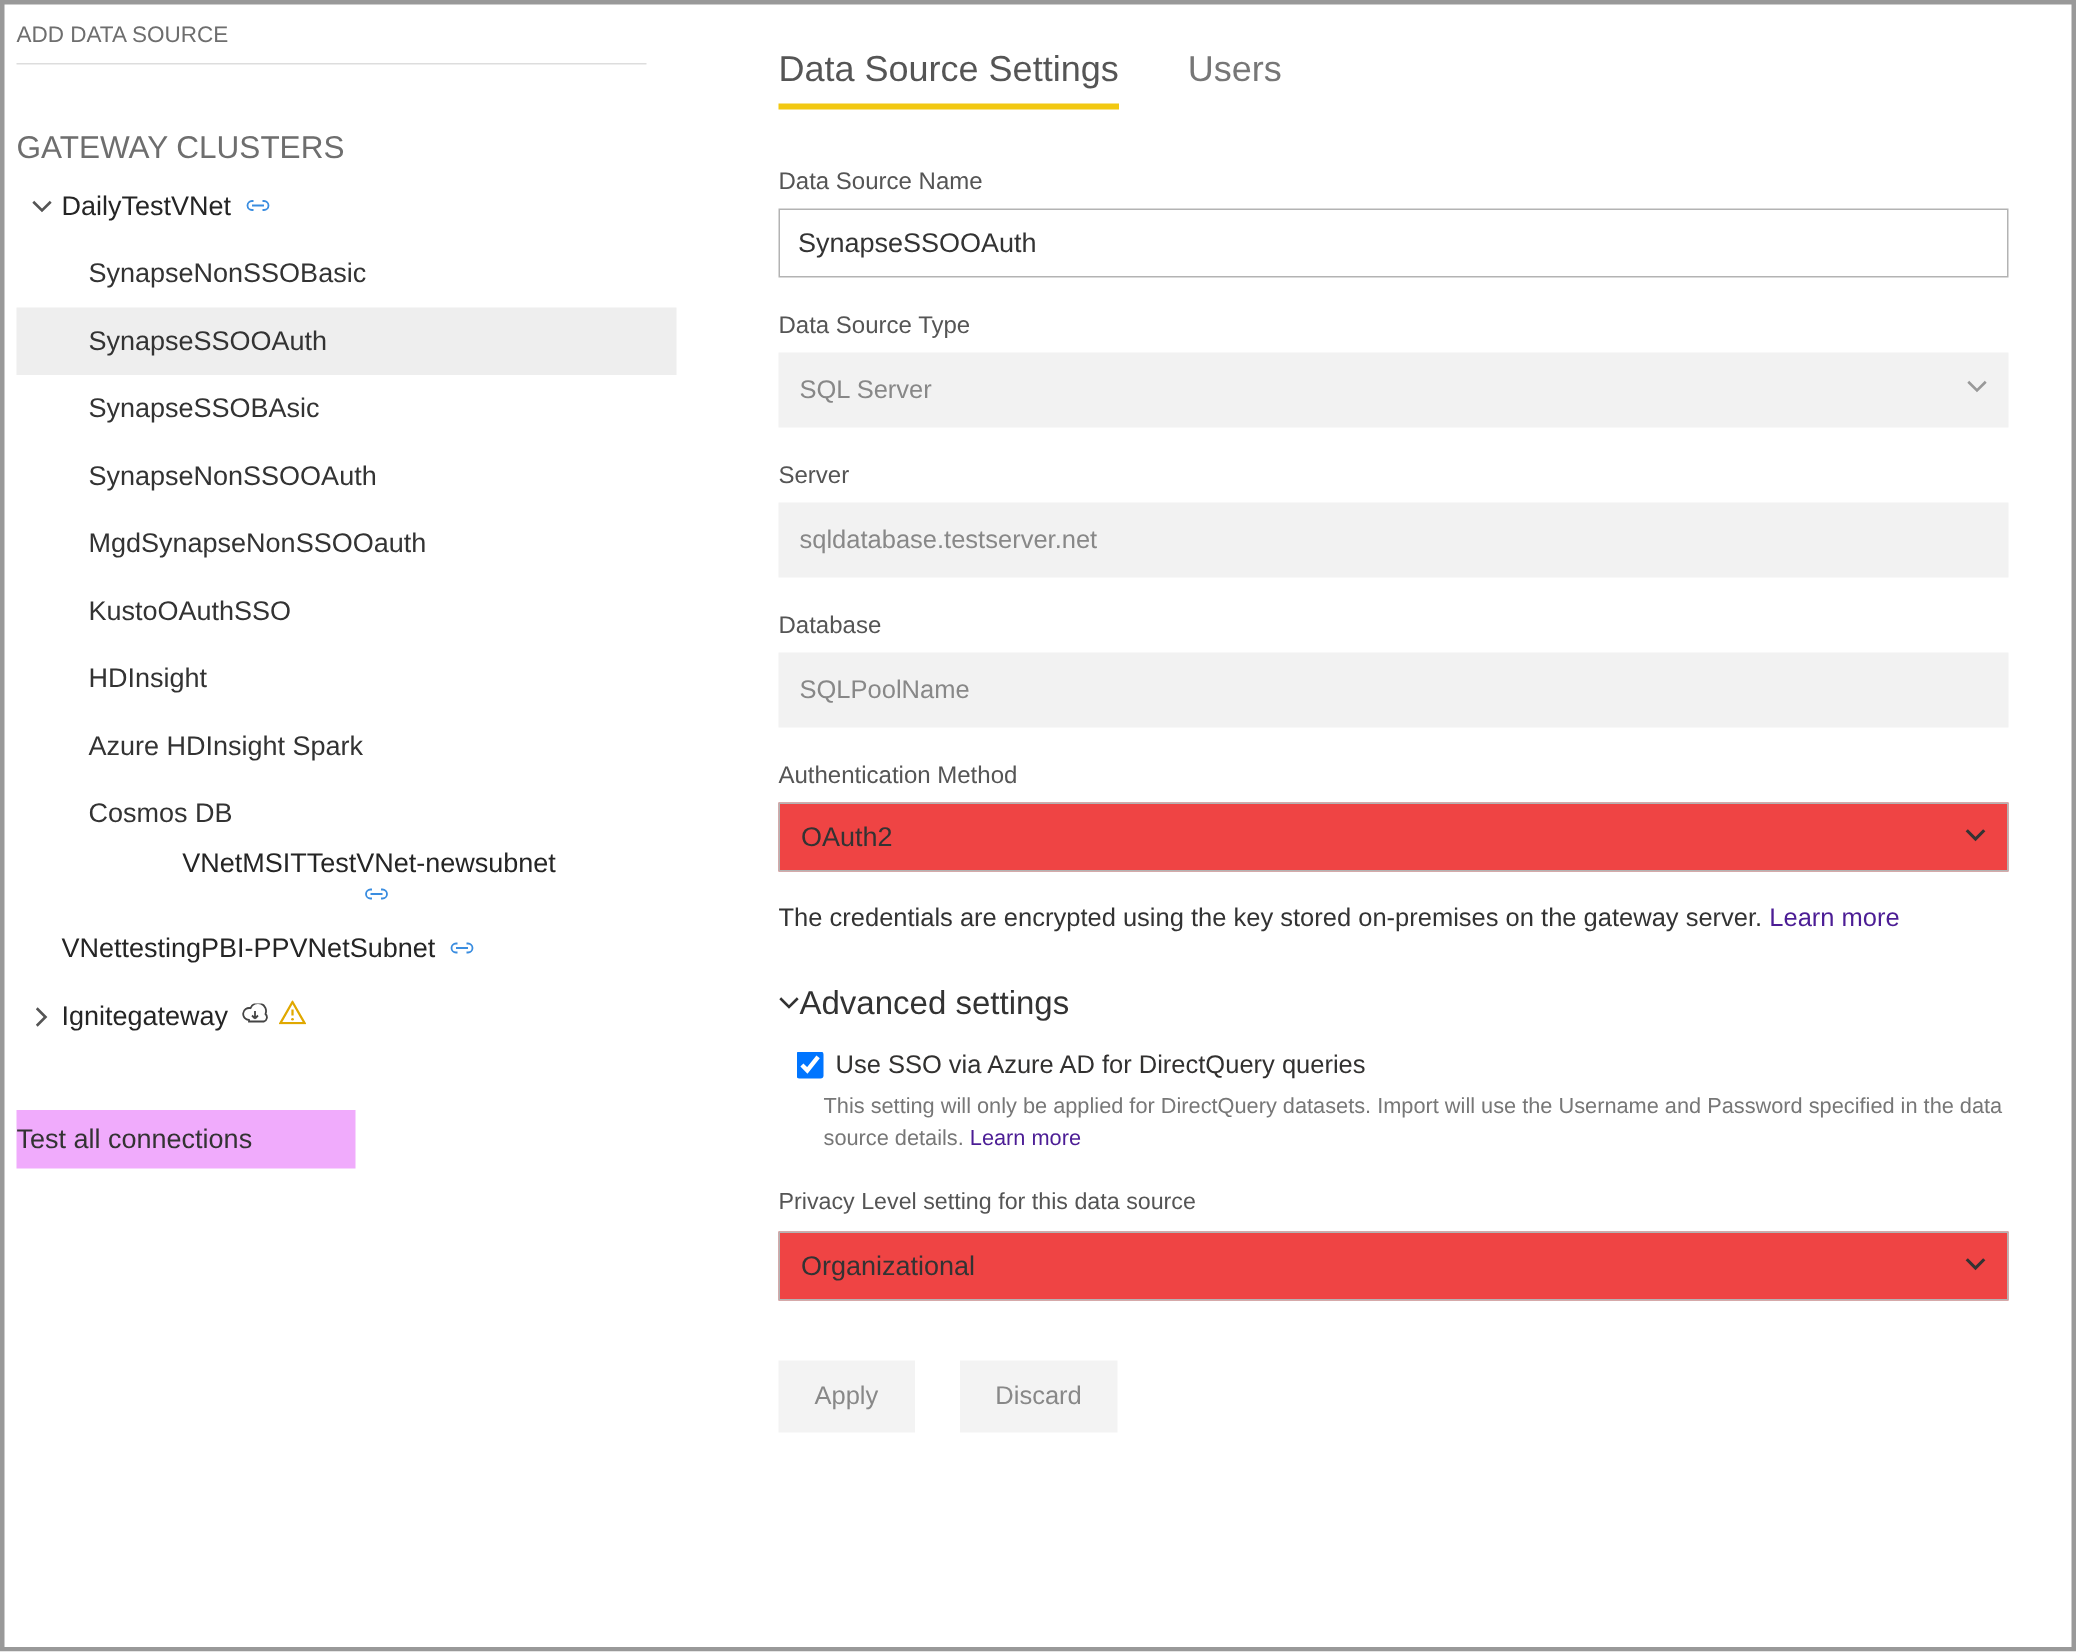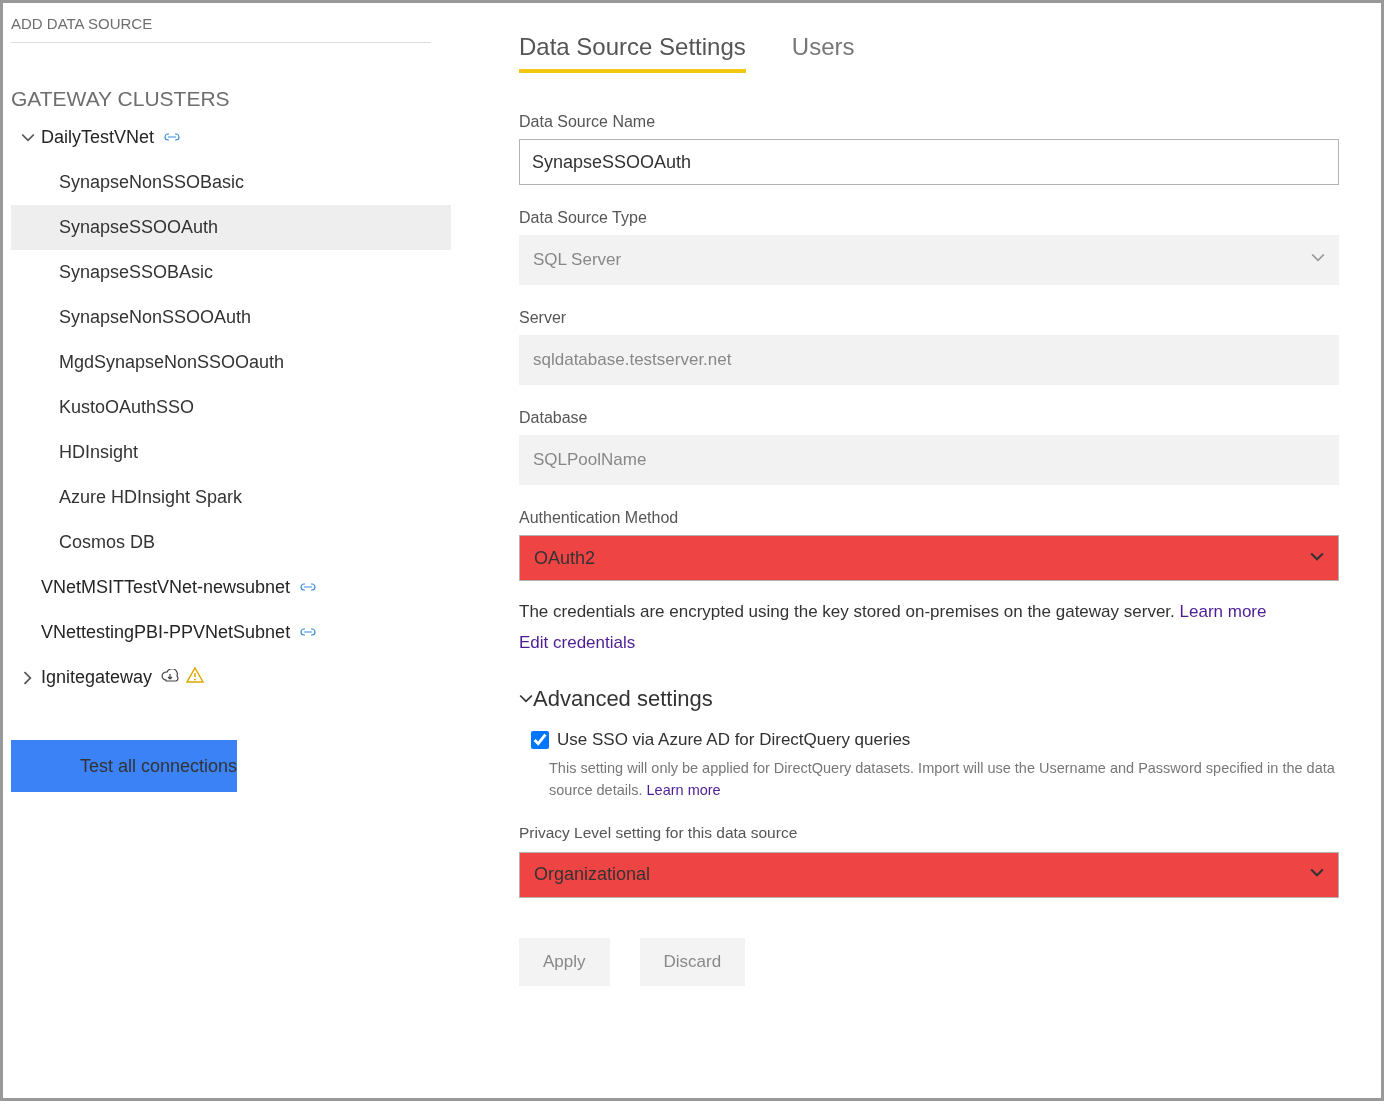--- a/index.html
+++ b/index.html
@@ -48,25 +48,25 @@
   .ds-row {
     padding-left: 48px;
     font-size: 18px;
     color: #333;
   }
   .ds-row.selected { background: #eeeeee; }
   .link-icon { margin-left: 10px; }
   .cloud-warn { display:inline-flex; align-items:center; margin-left:8px; gap:6px;}
   .test-btn {
     margin-top: 40px;
-    background: #3b82f6;
+    background: #f0abfc;
     border: none;
     width: 226px;
-    height: 52px;
-    text-align: right;
+    height: 39px;
+    text-align: left;
     font-size: 18px;
     color: #333;
     cursor: pointer;
   }
   
   .right-pane {
     flex: 1;
     padding: 30px 0 0 46px;
   }
   .tabs {
@@ -163,21 +163,21 @@
     <div class="tree-row ds-row selected">SynapseSSOOAuth</div>
     <div class="tree-row ds-row">SynapseSSOBAsic</div>
     <div class="tree-row ds-row">SynapseNonSSOOAuth</div>
     <div class="tree-row ds-row">MgdSynapseNonSSOOauth</div>
     <div class="tree-row ds-row">KustoOAuthSSO</div>
     <div class="tree-row ds-row">HDInsight</div>
     <div class="tree-row ds-row">Azure HDInsight Spark</div>
     <div class="tree-row ds-row">Cosmos DB</div>
 
     
-    <div class="tree-row cluster-row" style="padding-left:30px;">
+    <div class="tree-row cluster-row" style="padding-left:30px;flex-direction:column;">
       <span>VNetMSITTestVNet-newsubnet</span>
       <span class="link-icon">
         <svg width="16" height="12" viewBox="0 0 16 12">
             <path d="M4 6h8M1 6a3 3 0 0 1 3-3h1M15 6a3 3 0 0 1-3 3h-1M1 6a3 3 0 0 0 3 3h1M15 6a3 3 0 0 0-3-3h-1" stroke="#3a8de0" stroke-width="1.2" fill="none"></path>
           </svg>
       </span>
     </div>
 
     
     <div class="tree-row cluster-row" style="padding-left:30px;">
@@ -262,23 +262,20 @@
           <svg width="14" height="14" viewBox="0 0 12 12">
               <path d="M1 3 L6 8 L11 3" fill="none" stroke="#333" stroke-width="1.8"></path>
             </svg>
         </span>
       </div>
     </div>
 
     <div class="cred-line">
       <span>The credentials are encrypted using the key stored on-premises on the gateway server. </span><a class="link">Learn more</a>
     </div>
-    <div class="cred-line">
-      <a class="link">Edit credentials</a>
-    </div>
 
     <div class="adv-header">
       <span>
         <svg width="14" height="14" viewBox="0 0 12 12">
             <path d="M1 3 L6 8 L11 3" fill="none" stroke="#333" stroke-width="1.5"></path>
           </svg>
       </span>
       <span>Advanced settings</span>
     </div>
 

